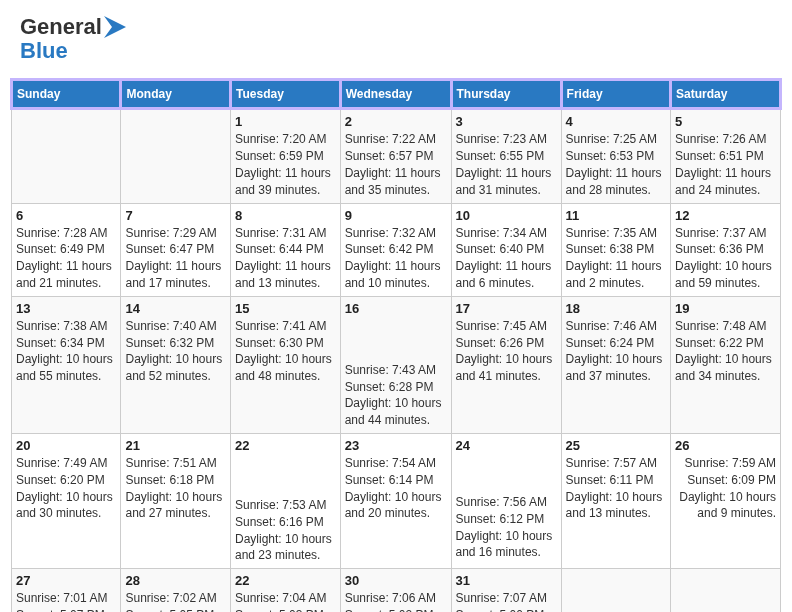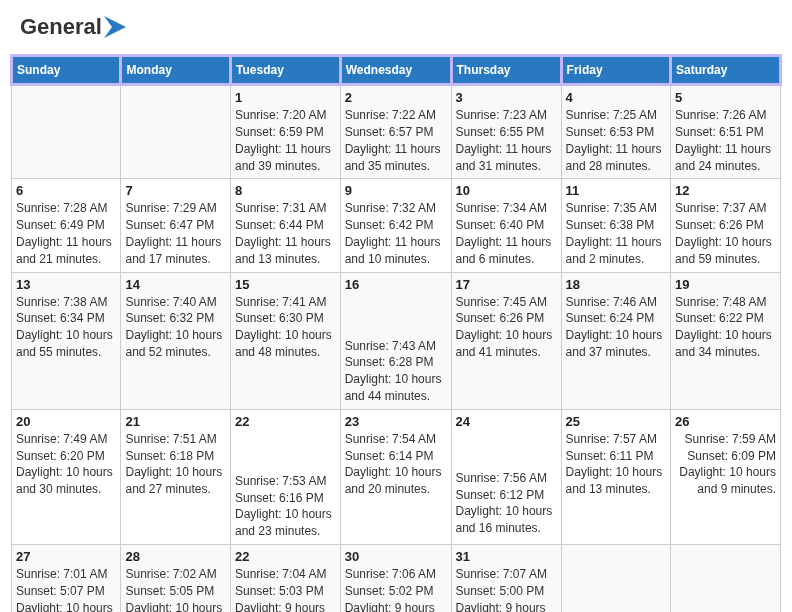--- a/index.html
+++ b/index.html
@@ -80,20 +80,21 @@
   <div class="logo-area">
     <div>
       <div style="display:flex;align-items:center;gap:2px;">
         <div style="font-size:22px;font-weight:bold;color:#333;line-height:1.1;">
           <span style="color:#333;">General</span>
         </div>
         <svg width="22" height="22" viewBox="0 0 22 22">
           <polygon points="0,0 22,11 0,22 8,11" fill="#2979c2"></polygon>
         </svg>
       </div>
+      <div style="font-size:22px;font-weight:bold;color:#2979c2;line-height:1.1;">Blue</div>
     </div>
   </div>
   <div class="title-area">
     <div class="month-title"></div>
     <div class="location-title"></div>
   </div>
 </div>
 
 <table>
   <thead>
@@ -175,21 +176,21 @@
         </td>
         <td>
           <span class="day-number">11</span>
           <div class="day-info" style="white-space: pre-line;">Sunrise: 7:35 AM
 Sunset: 6:38 PM
 Daylight: 11 hours and 2 minutes.</div>
         </td>
         <td>
           <span class="day-number">12</span>
           <div class="day-info" style="white-space: pre-line;">Sunrise: 7:37 AM
-Sunset: 6:26 PM
+Sunset: 6:36 PM
 Daylight: 10 hours and 59 minutes.</div>
         </td>
       </tr>
       <tr>
         <td>
           <span class="day-number">13</span>
           <div class="day-info" style="white-space: pre-line;">Sunrise: 7:38 AM
 Sunset: 6:34 PM
 Daylight: 10 hours and 55 minutes.</div>
         </td>

